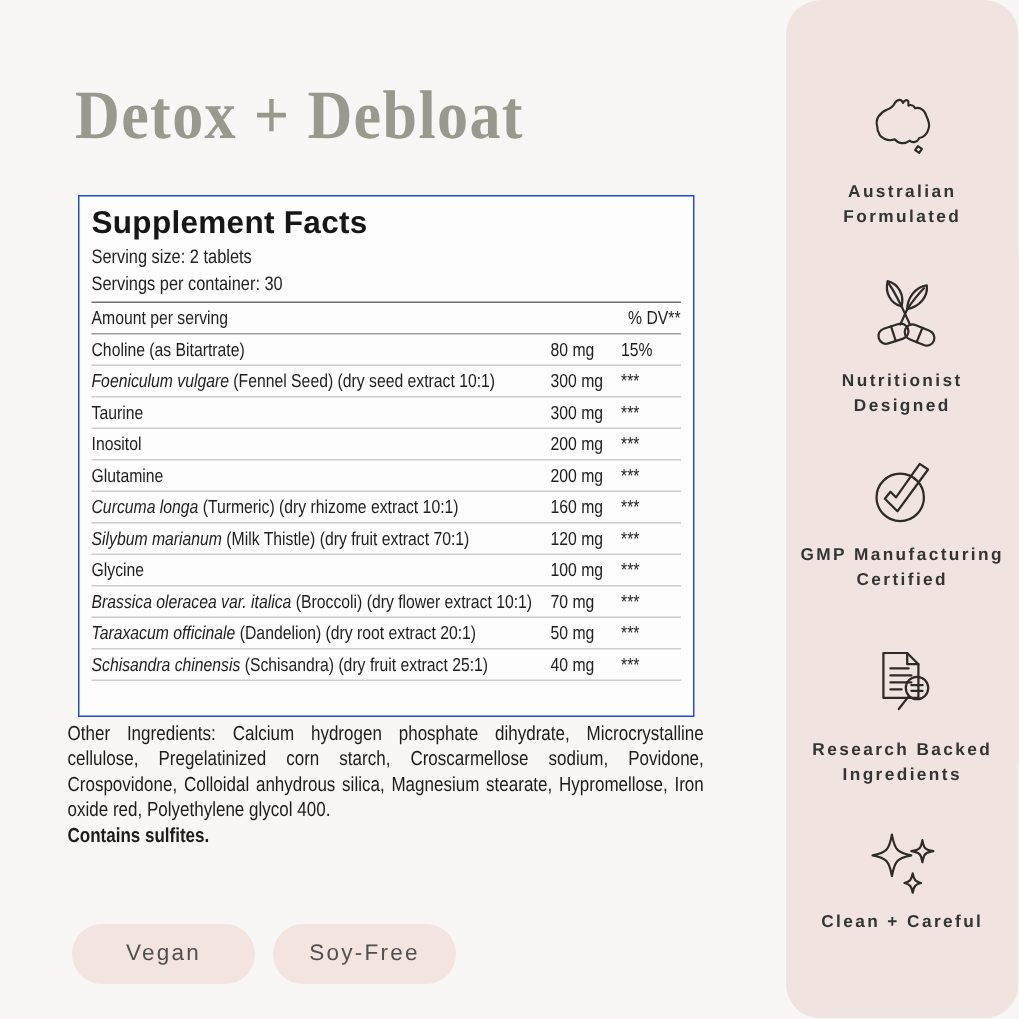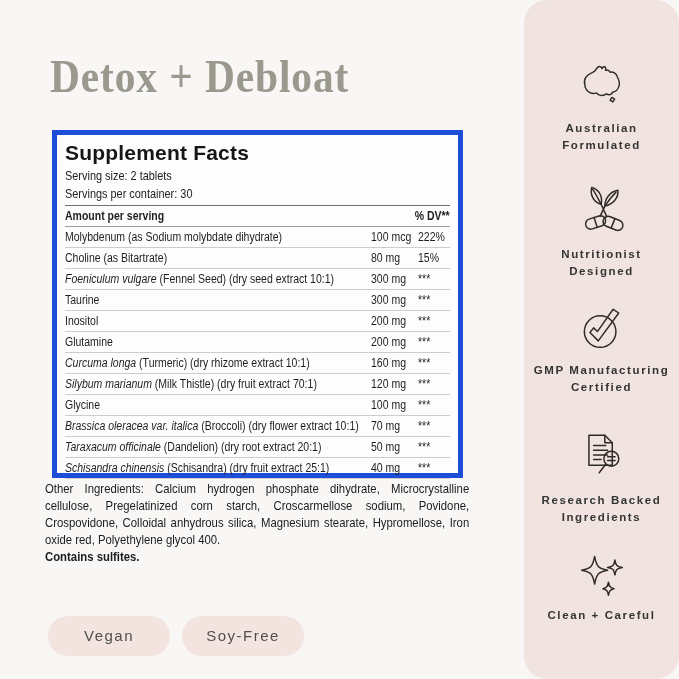--- a/index.html
+++ b/index.html
@@ -7,27 +7,27 @@
   .stage{position:relative;width:679px;height:679px;overflow:hidden;background:#f8f7f5;}
 
   
   .main{position:absolute;left:0;top:0;width:524px;height:679px;background:#f8f7f5;padding-left:14px;}
   .title{position:absolute;left:50px;top:52px;margin:0;font-family:"Liberation Serif",serif;
          font-weight:bold;font-size:46px;line-height:50px;color:#9a998e;letter-spacing:1px;
          transform:scaleX(0.9);transform-origin:0 0;white-space:nowrap;}
 
   
   .facts{position:absolute;left:52px;top:130px;width:411px;height:348px;box-sizing:border-box;
-         background:#fdfdfd;border:5px solid #1d4ed8;padding:5px 8px 0 8px;color:#1e1e1e;}
+         background:#fdfdfd;border:1px solid #1d4ed8;padding:5px 8px 0 8px;color:#1e1e1e;}
   .facts-h{font-size:21px;font-weight:bold;letter-spacing:.2px;line-height:26px;color:#161616;}
   .cond{display:inline-block;transform:scaleX(0.84);transform-origin:0 60%;white-space:nowrap;}
   .serving{font-size:13px;line-height:16px;color:#222;}
   .tbl{margin-top:3px;}
   .row{position:relative;height:20px;line-height:20px;font-size:12.5px;border-bottom:1px solid #cfccc9;}
-  .thead{border-top:1px solid #6f6f6f;border-bottom:1px solid #9d9d9d;font-weight:bold;}
+  .thead{border-top:1px solid #6f6f6f;border-bottom:1px solid #9d9d9d;font-weight:normal;}
   .row .name{position:absolute;left:0;top:0;}
   .row .amt{position:absolute;left:306px;top:0;}
   .row .dv{position:absolute;left:353px;top:0;}
   .row .dvh{position:absolute;right:0;top:0;transform-origin:100% 60%;}
   .row i{font-style:italic;}
   .footnote{font-size:12.5px;line-height:21px;border:none;}
 
   
   .other{position:absolute;left:45px;top:480px;width:505px;margin:0;font-size:13.5px;
          line-height:17px;color:#1c1c1c;text-align:justify;transform:scaleX(0.84);
@@ -62,25 +62,20 @@
       <div class="facts-h">Supplement Facts</div>
       <div><span class="cond serving">Serving size: 2 tablets</span></div>
       <div><span class="cond serving">Servings per container: 30</span></div>
 
       <div class="tbl">
         <div class="row thead">
           <span class="name cond">Amount per serving</span>
           <span class="dvh cond">% DV**</span>
         </div>
 
-        <div class="row">
-          <span class="name cond"><i></i><span>Molybdenum (as Sodium molybdate dihydrate)</span></span>
-          <span class="amt cond">100 mcg</span>
-          <span class="dv cond">222%</span>
-        </div>
         <div class="row">
           <span class="name cond"><i></i><span>Choline (as Bitartrate)</span></span>
           <span class="amt cond">80 mg</span>
           <span class="dv cond">15%</span>
         </div>
         <div class="row">
           <span class="name cond"><i>Foeniculum vulgare</i><span> (Fennel Seed) (dry seed extract 10:1)</span></span>
           <span class="amt cond">300 mg</span>
           <span class="dv cond">***</span>
         </div>

